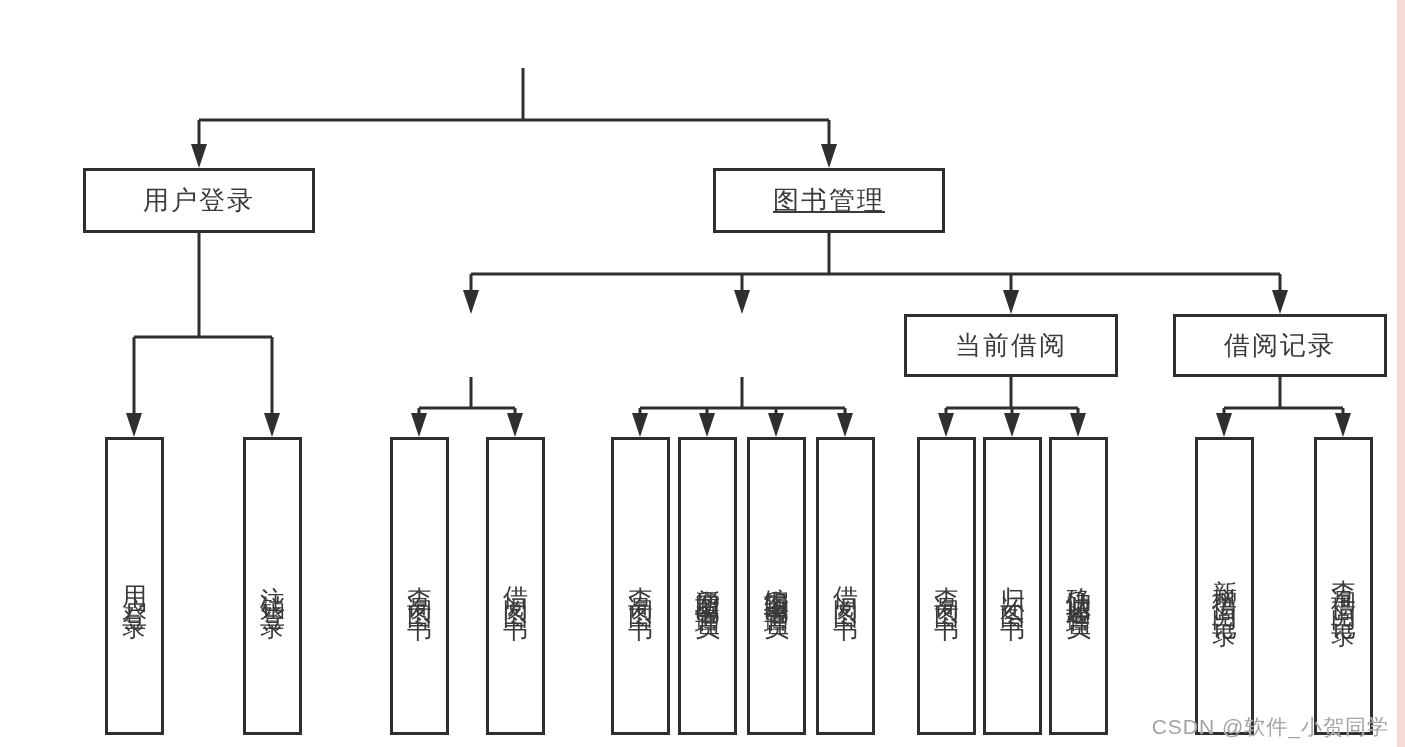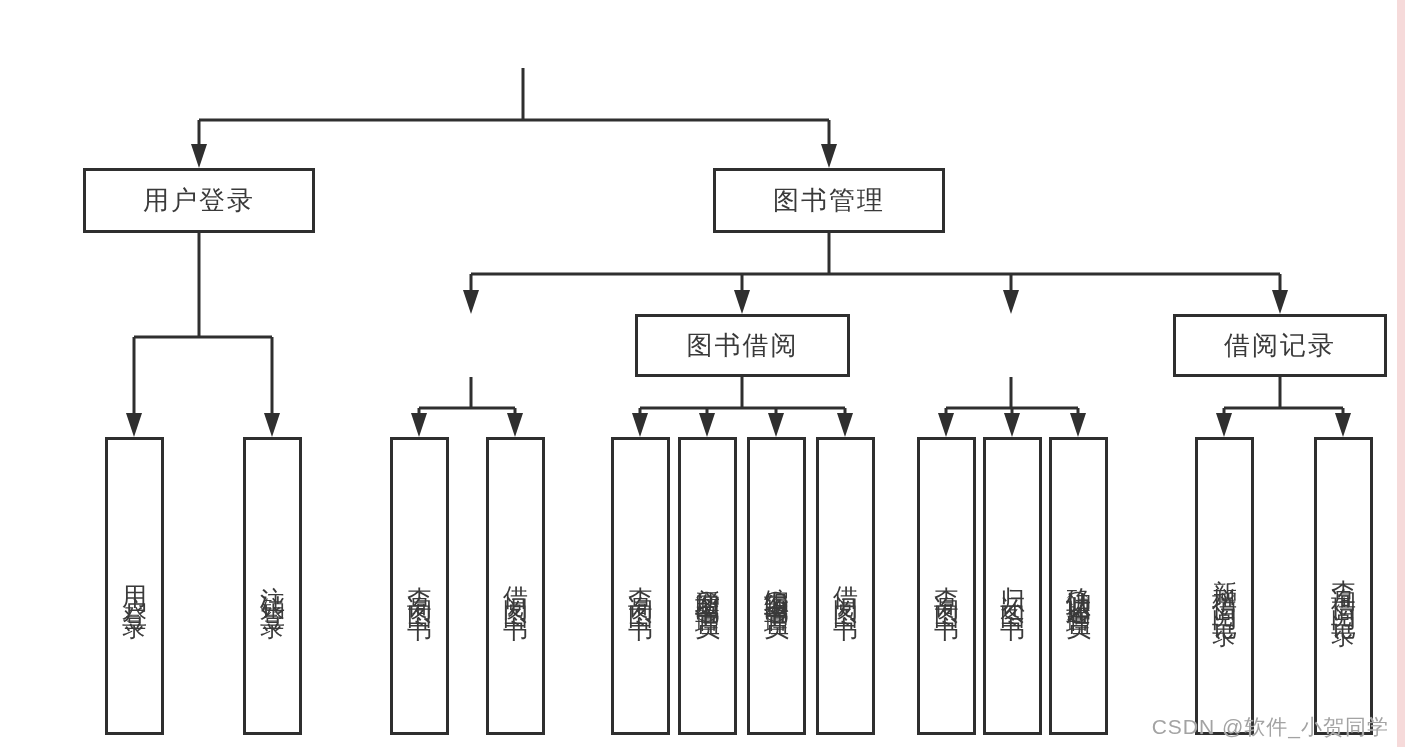--- a/index.html
+++ b/index.html
@@ -126,23 +126,23 @@
     <path d="M1280 377 V408"></path>
     <path d="M1224 408 H1343"></path>
     <path d="M1224 408 V417"></path>
     <polygon points="1216,413 1232,413 1224,437"></polygon>
     <path d="M1343 408 V417"></path>
     <polygon points="1335,413 1351,413 1343,437"></polygon>
   </svg>
 
 
   <div class="box h-label lvl1" style="left:83px; width:232px;">用户登录</div>
-  <div class="box h-label lvl1" style="left:713px; width:232px;">图书管理</div>
+  <div class="box h-label lvl1" style="left:713px; width:232px;text-decoration:underline;">图书管理</div>
 
-  <div class="box h-label lvl2" style="left:635px; width:215px;">图书借阅</div>
+  <div class="box h-label lvl2" style="left:904px; width:214px;">当前借阅</div>
   <div class="box h-label lvl2" style="left:1173px; width:214px;">借阅记录</div>
 
   <div class="box leaf pitch-4" style="left:105px;">用户登录</div>
   <div class="box leaf pitch-4" style="left:243px;">注销登录</div>
 
   <div class="box leaf pitch-4" style="left:390px;">查询图书</div>
   <div class="box leaf pitch-4" style="left:486px;">借阅图书</div>
 
   <div class="box leaf pitch-4" style="left:611px;">查询图书</div>
   <div class="box leaf pitch-9" style="left:678px;">新增图书（管理员）</div>

